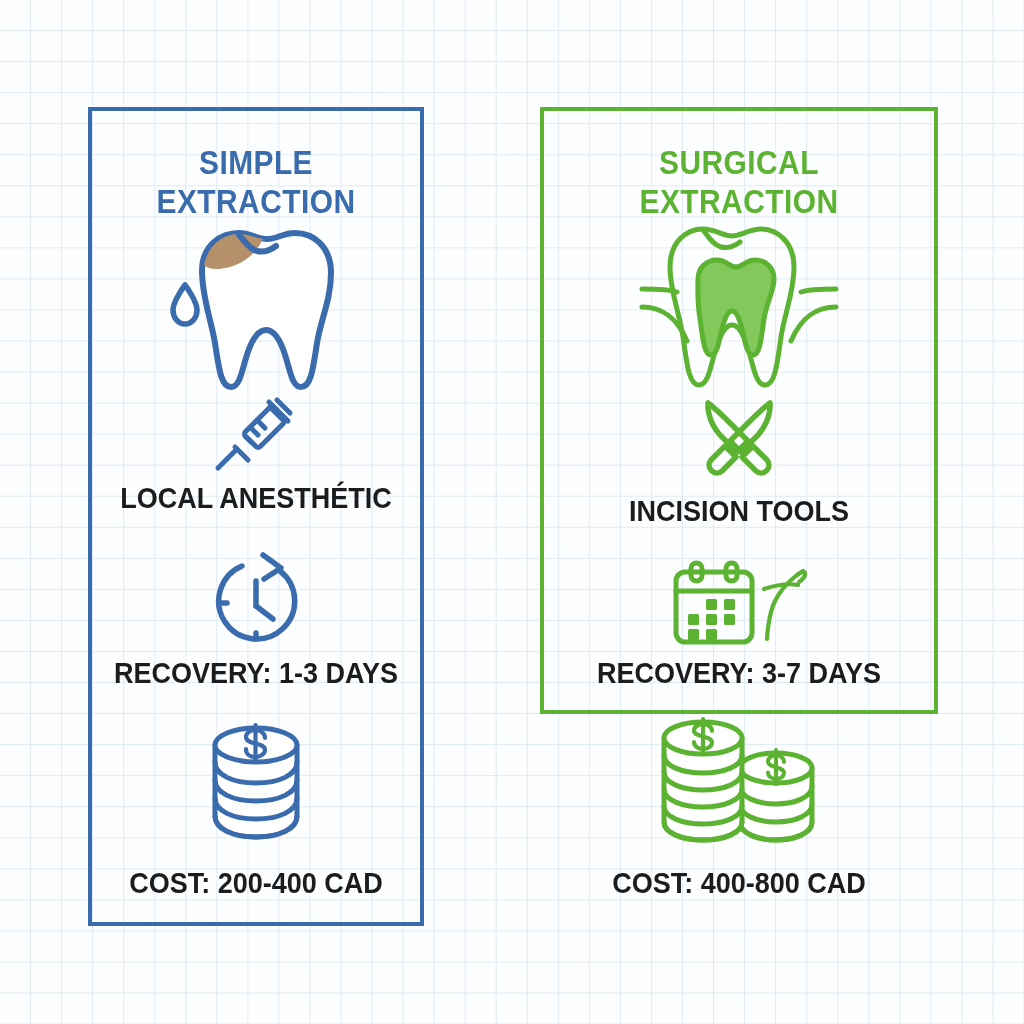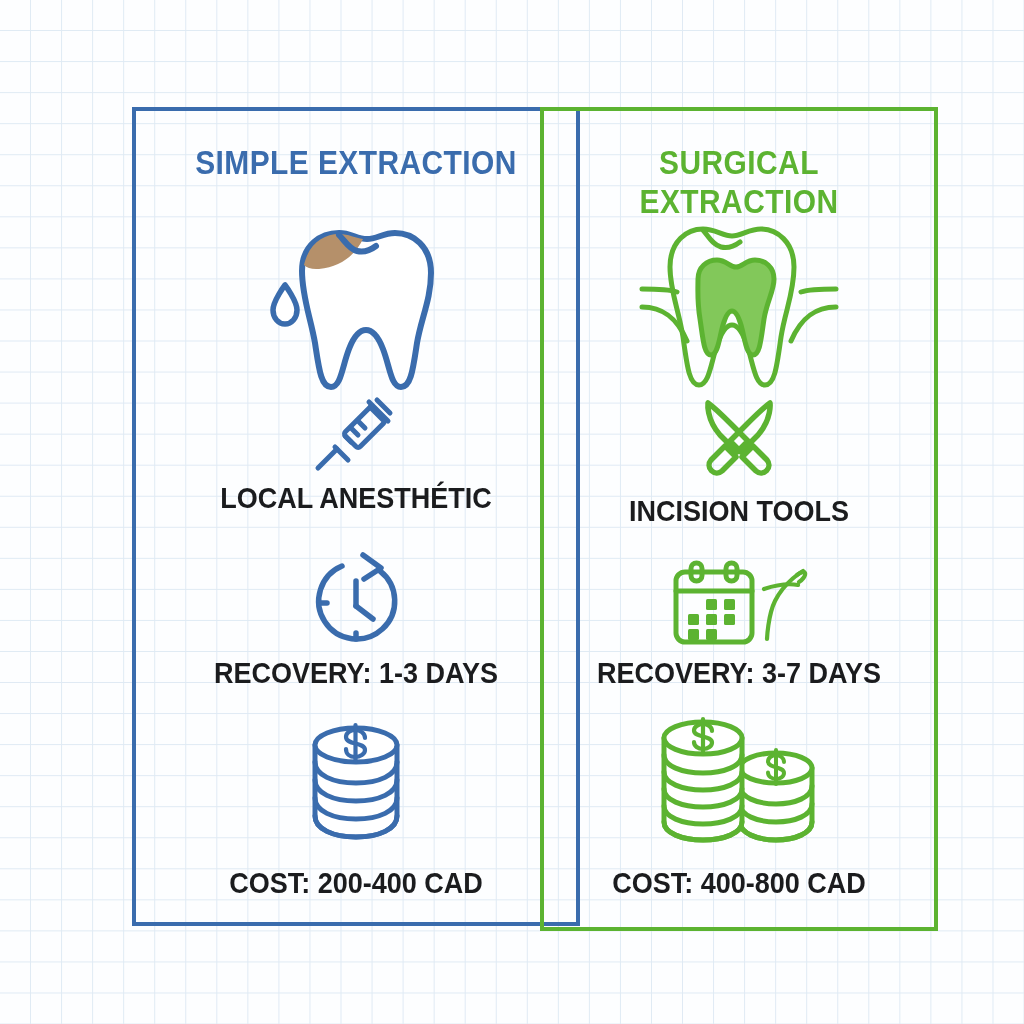--- a/index.html
+++ b/index.html
@@ -17,26 +17,25 @@
       linear-gradient(to bottom, #dfeaf4 1.3px, transparent 1.3px);
     background-size:31.05px 31.05px;
     background-position:-1px -1px;
   }
   .panel{
     position:absolute;
     background:transparent;
     box-sizing:border-box;
   }
   #panel-simple{
-    left:88px; top:107px; width:448px; height:819px;
+    left:88px; top:107px; width:336px; height:819px;
     border:4px solid #3a6cad;
-    margin-left:44px;
   }
   #panel-surgical{
-    left:540px; top:107px; width:398px; height:824px;
+    left:540px; top:107px; width:398px; height:607px;
     border:4px solid #5cb331;
   }
   .panel-title{
     position:absolute;
     left:0; right:0;
     text-align:center;
     font-family:"Liberation Sans Narrow","Liberation Sans",sans-serif;
     font-weight:700;
     font-size:34px;
     letter-spacing:0.5px;

